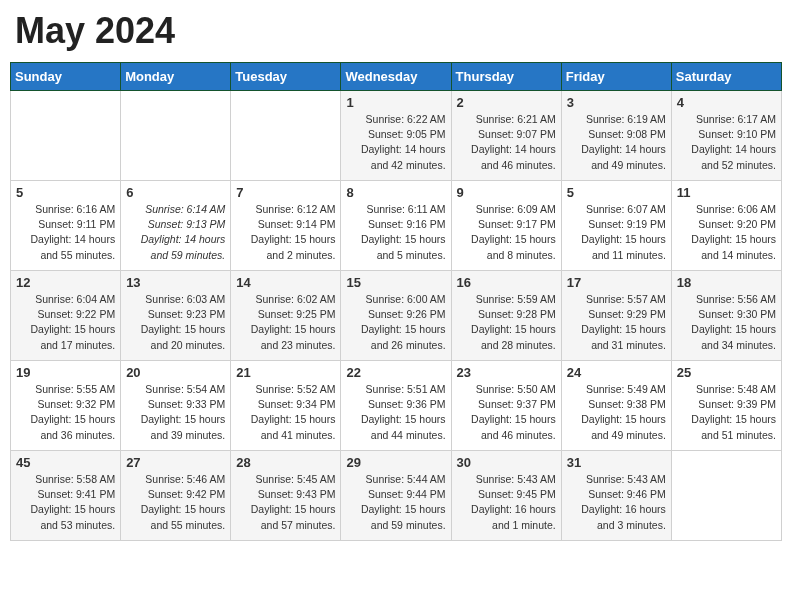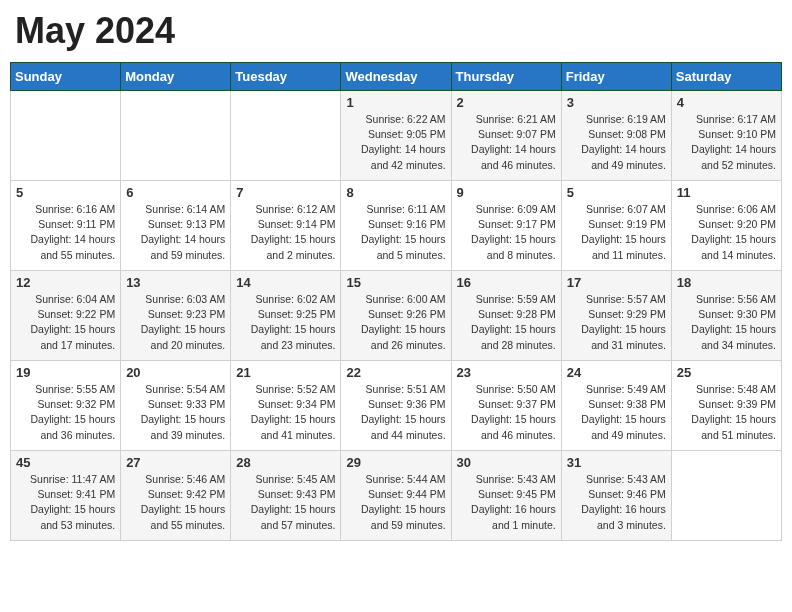--- a/index.html
+++ b/index.html
@@ -157,21 +157,21 @@
       <tr>
         <td>
           <div class="day-number">5</div>
           <div class="day-info" style="white-space: pre-line;">Sunrise: 6:16 AM
 Sunset: 9:11 PM
 Daylight: 14 hours
 and 55 minutes.</div>
         </td>
         <td>
           <div class="day-number">6</div>
-          <div class="day-info" style="white-space: pre-line;">Sunrise: 6:14 AM
+          <div class="day-info" style="white-space: pre-line; font-style: italic;">Sunrise: 6:14 AM
 Sunset: 9:13 PM
 Daylight: 14 hours
 and 59 minutes.</div>
         </td>
         <td>
           <div class="day-number">7</div>
           <div class="day-info" style="white-space: pre-line;">Sunrise: 6:12 AM
 Sunset: 9:14 PM
 Daylight: 15 hours
 and 2 minutes.</div>
@@ -303,21 +303,21 @@
           <div class="day-number">25</div>
           <div class="day-info" style="white-space: pre-line;">Sunrise: 5:48 AM
 Sunset: 9:39 PM
 Daylight: 15 hours
 and 51 minutes.</div>
         </td>
       </tr>
       <tr>
         <td>
           <div class="day-number">45</div>
-          <div class="day-info" style="white-space: pre-line;">Sunrise: 11:47 AM
+          <div class="day-info" style="white-space: pre-line;">Sunrise: 5:58 AM
 Sunset: 9:41 PM
 Daylight: 15 hours
 and 53 minutes.</div>
         </td>
         <td>
           <div class="day-number">27</div>
           <div class="day-info" style="white-space: pre-line;">Sunrise: 5:46 AM
 Sunset: 9:42 PM
 Daylight: 15 hours
 and 55 minutes.</div>

